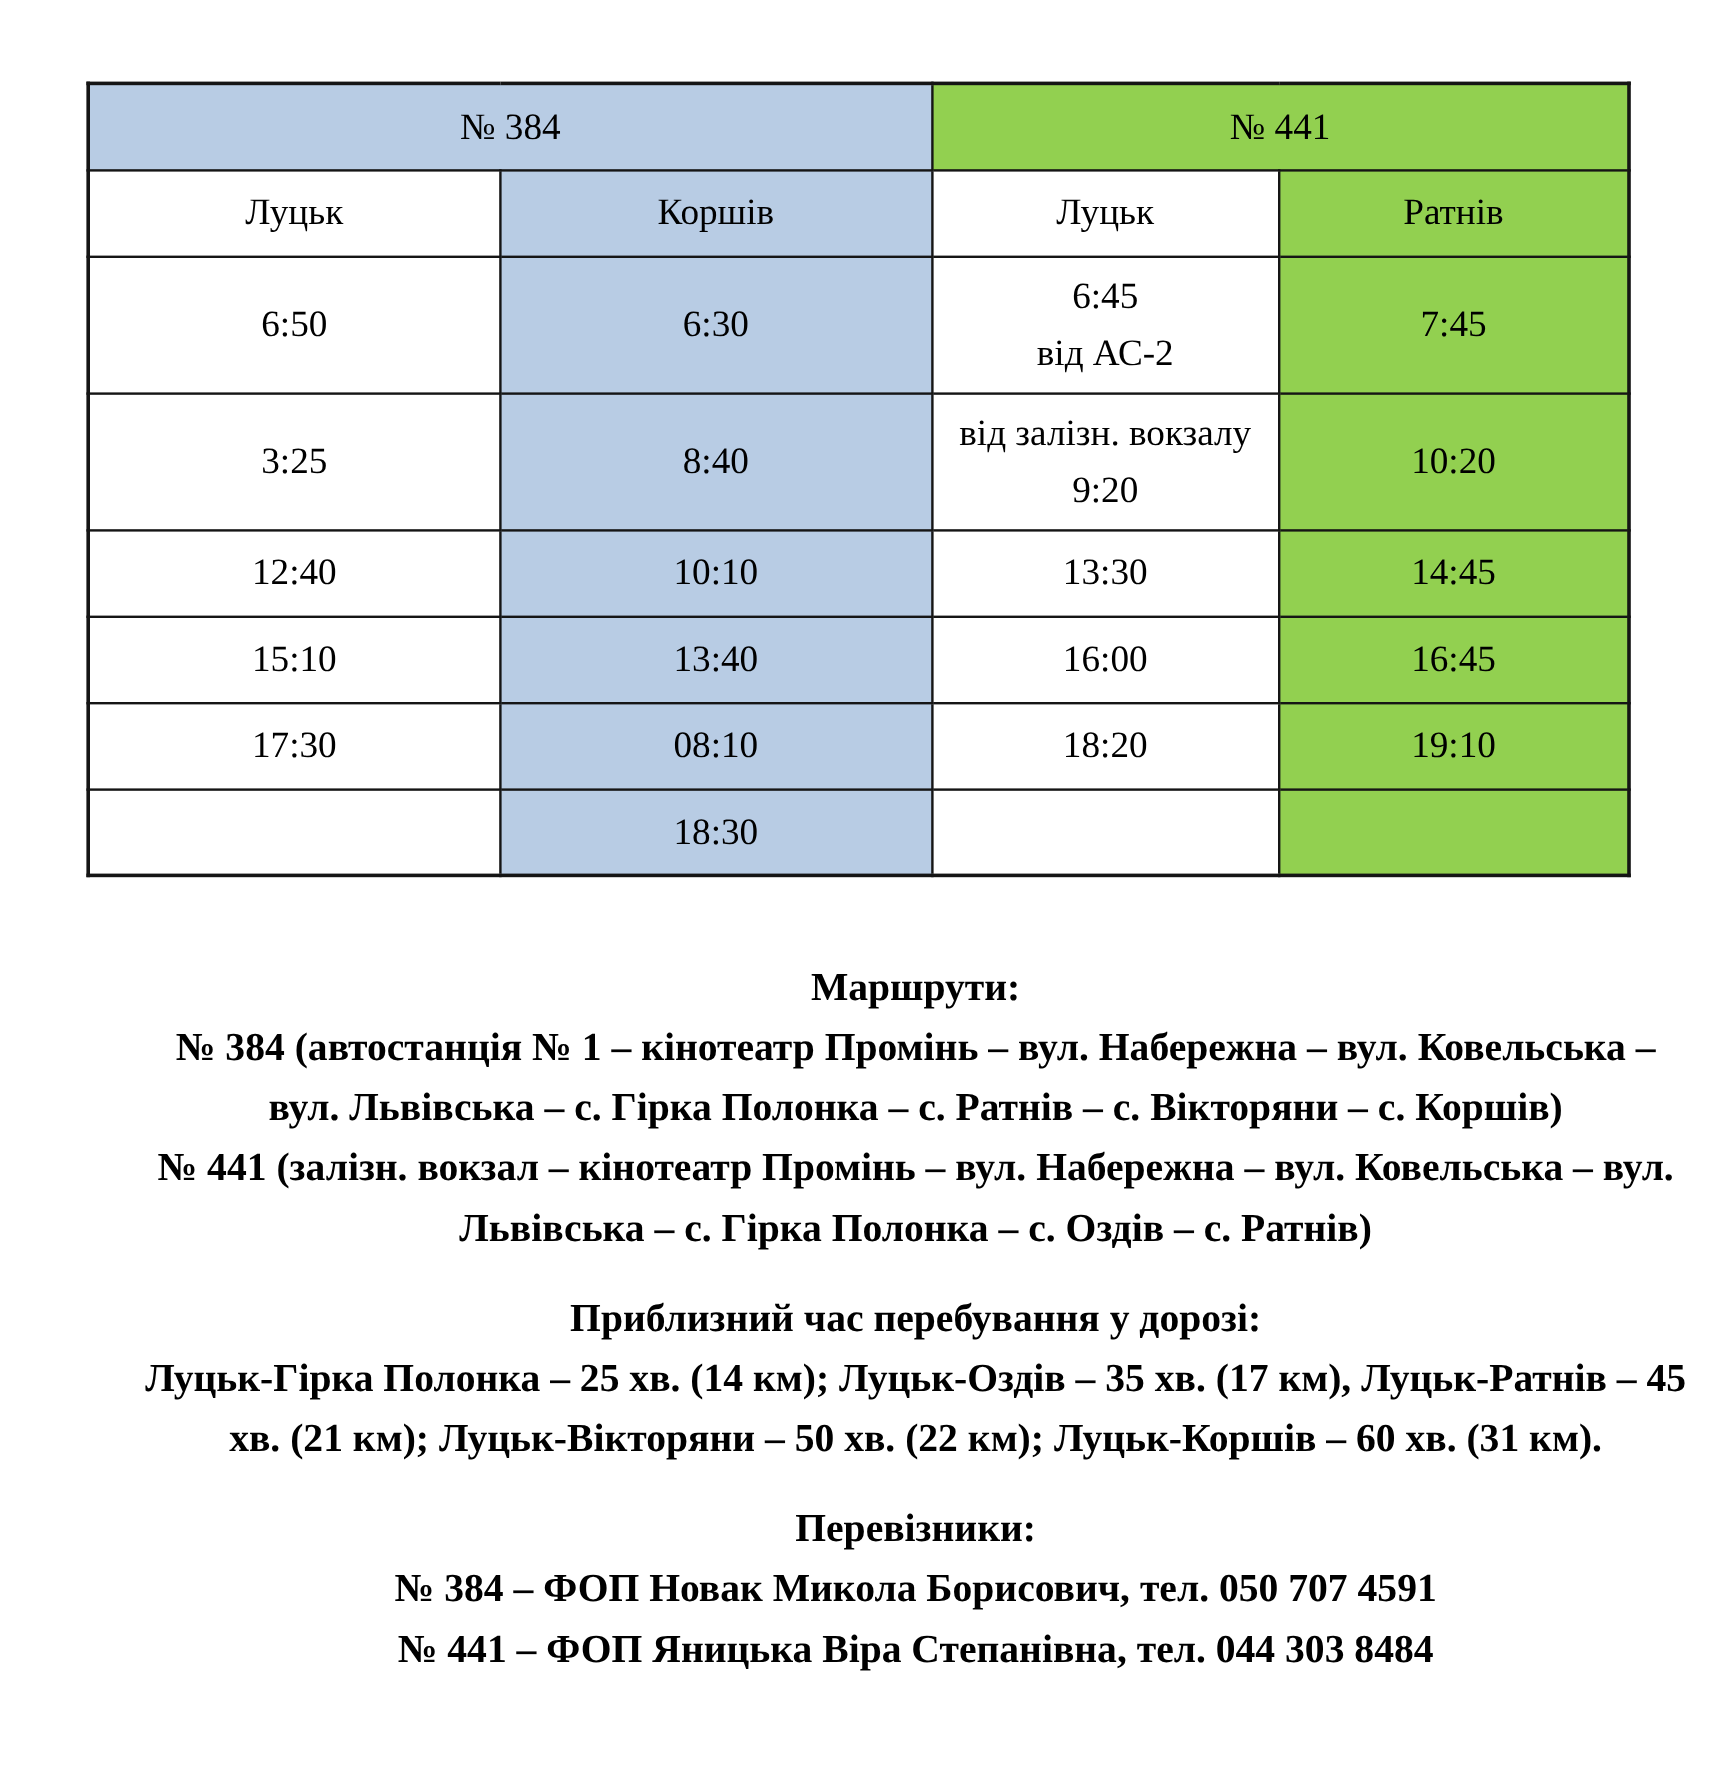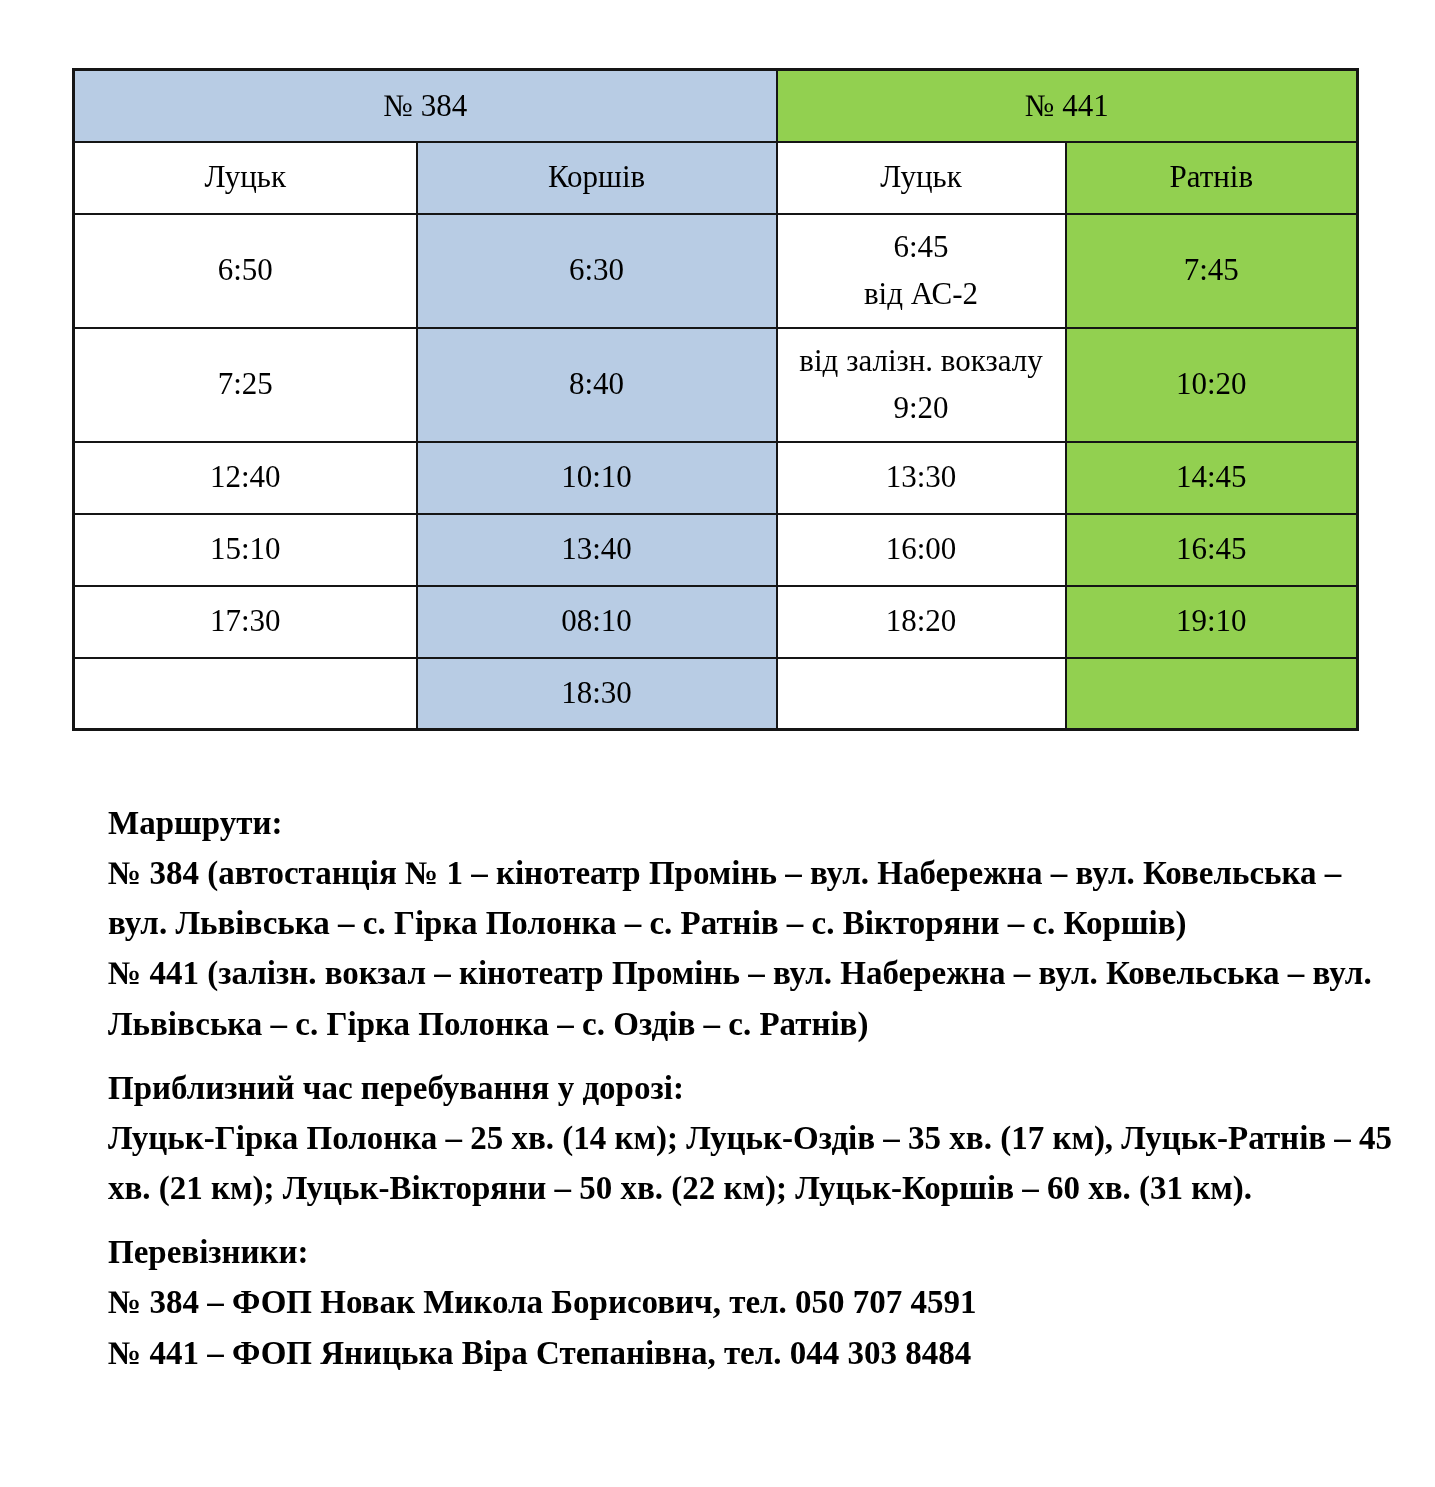--- a/index.html
+++ b/index.html
@@ -32,26 +32,27 @@
   }
   tr.h-row    { height: 72px; }
   tr.r-tall   { height: 114px; }
   tr.r-norm   { height: 72px; margin-top: 44px; }
   td.bg-blue  { background: var(--c-blue,  #b8cce4); }
   td.bg-green { background: var(--c-green, #92d050); }
   td.route-head { font-size: 32px; }
 
   
   .textblock {
-    position: absolute; left: 108px; top: 798px;
+    position: absolute; left: 120px; top: 798px;
     width: 1286px;
     font-size: 33px;
     line-height: 1.52;
+    text-align: center;
   }
-  .section.gap { margin-top: 14px; }
+  .section.gap { margin-top: 25px; }
   .heading { font-weight: bold; }
   .para { margin: 0; font-weight: bold; }
 </style>
 </head>
 <body>
 
 <div class="page">
 
   <table class="schedule">
     <colgroup>
@@ -72,21 +73,21 @@
         <td class="bg-green">Ратнів</td>
       </tr>
       <tr class="r-tall">
         <td>6:50</td>
         <td class="bg-blue">6:30</td>
         <td>6:45
 від АС-2</td>
         <td class="bg-green">7:45</td>
       </tr>
       <tr class="r-tall">
-        <td>7:25</td>
+        <td>3:25</td>
         <td class="bg-blue">8:40</td>
         <td>від залізн. вокзалу
 9:20</td>
         <td class="bg-green">10:20</td>
       </tr>
       <tr class="r-norm">
         <td>12:40</td>
         <td class="bg-blue">10:10</td>
         <td>13:30</td>
         <td class="bg-green">14:45</td>

